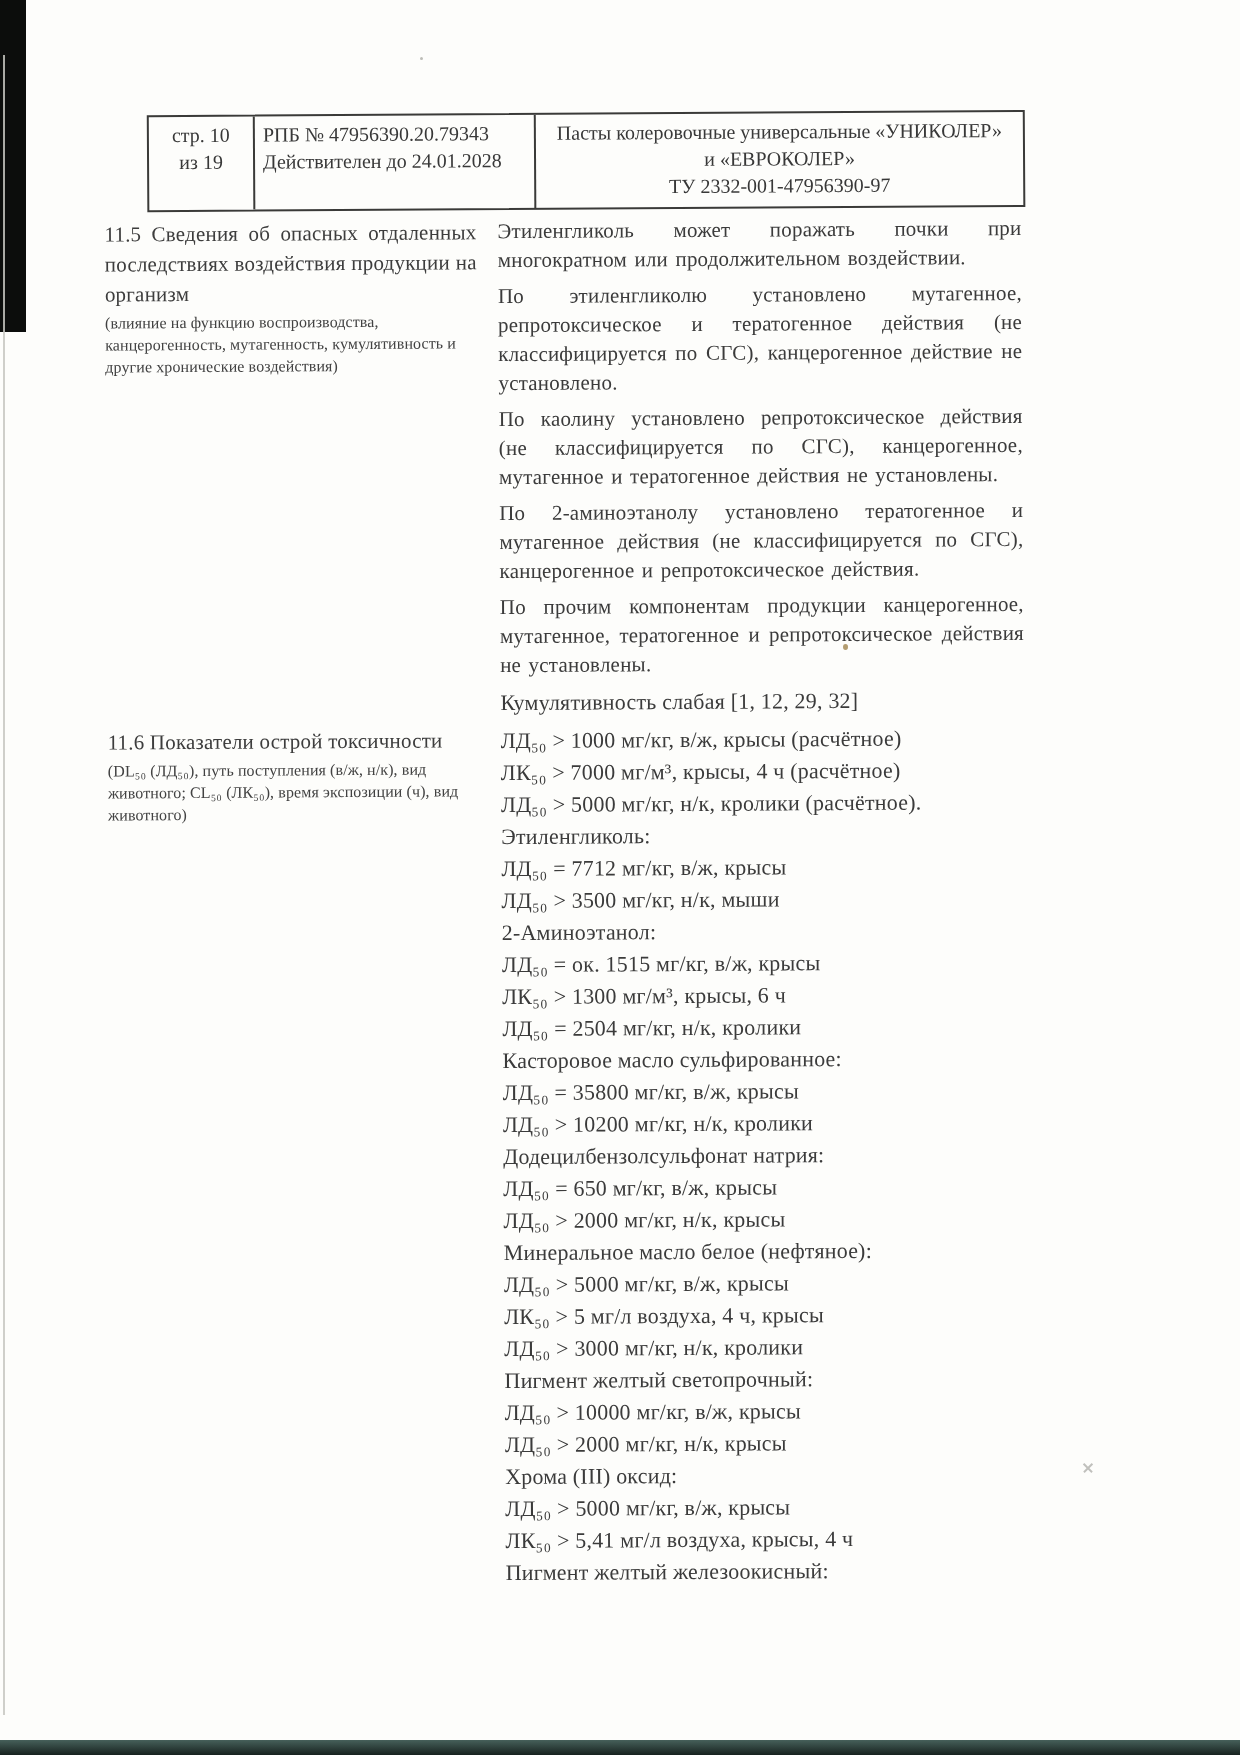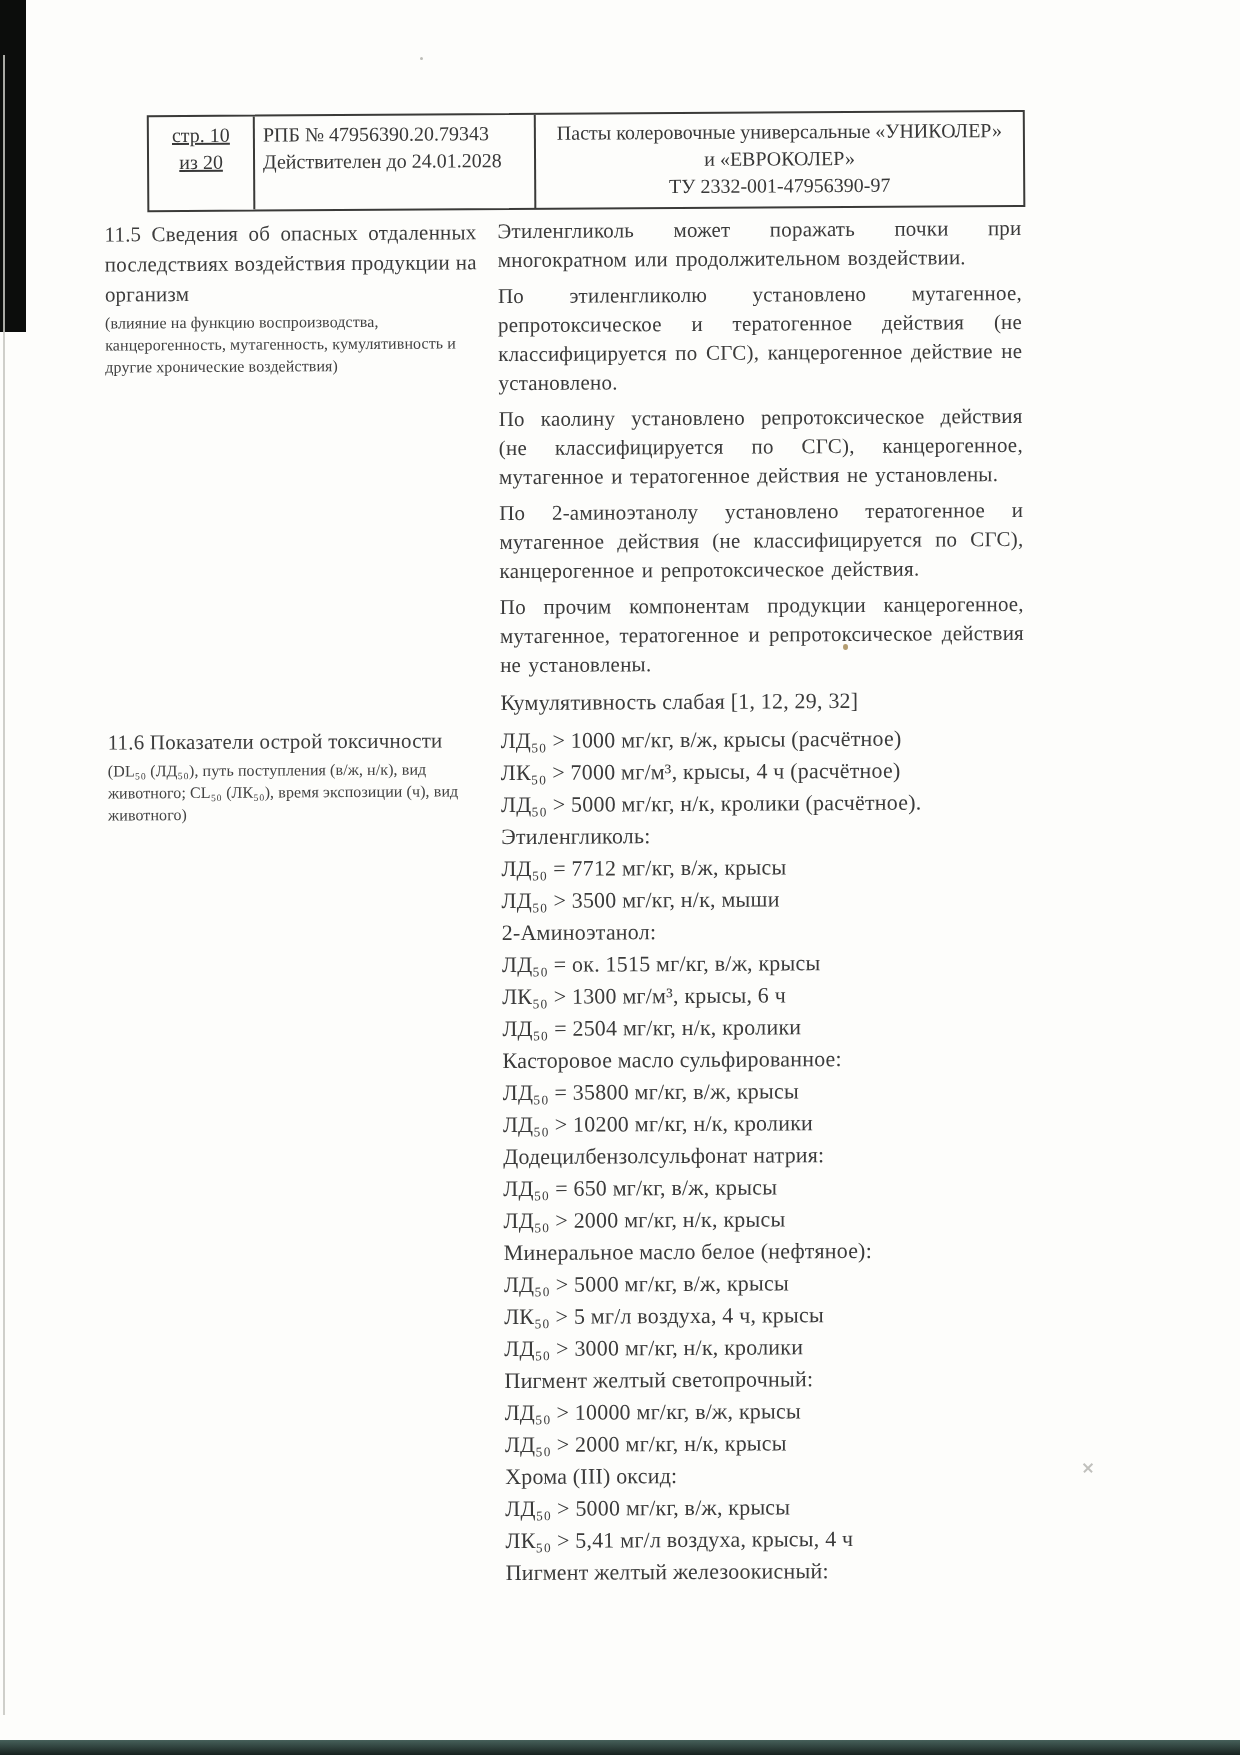--- a/index.html
+++ b/index.html
@@ -17,21 +17,21 @@
   .header-table {
     position:absolute; left:148px; top:112px; width:878px;
     display:flex; border:2px solid #3a3a38; box-sizing:border-box;
     background:transparent;
   }
   .ht-cell {
     box-sizing:border-box; border-left:2px solid #3a3a38;
     padding:5px 8px 7px; font-size:20px; line-height:27px; color:#383838;
   }
   .ht-cell:first-child { border-left:none; }
-  .ht-page { width:104px; text-align:center;text-decoration:underline; }
+  .ht-page { width:104px; text-align:center; }
   .ht-doc { width:281px; text-align:left; }
   .ht-product { flex:1; text-align:center; }
 
   
   .body-area { position:absolute; left:105px; top:216px; width:917px; }
   .sec { display:flex; align-items:flex-start; }
   .sec-left { width:393px; box-sizing:border-box; padding-right:20px; flex:none; }
   .sec-right { width:524px; flex:none; }
   .sec-title {
     font-size:21px; line-height:30px; color:#3d3d3d;
@@ -70,21 +70,21 @@
 </head>
 <body>
 
 <div class="page">
 
   <div class="scan-content">
 
     <div class="header-table">
       <div class="ht-cell ht-page">
         <div>стр. 10</div>
-        <div>из 20</div>
+        <div>из 19</div>
       </div>
       <div class="ht-cell ht-doc">
         <div>РПБ № 47956390.20.79343</div>
         <div>Действителен до 24.01.2028</div>
       </div>
       <div class="ht-cell ht-product">
         <div>Пасты колеровочные универсальные «УНИКОЛЕР»</div>
         <div>и «ЕВРОКОЛЕР»</div>
         <div>ТУ 2332-001-47956390-97</div>
       </div>

